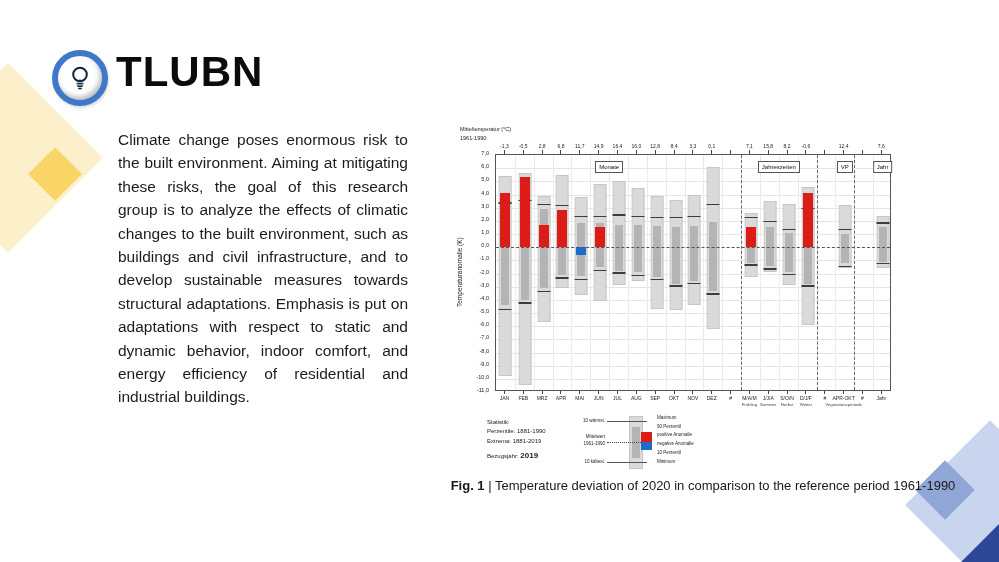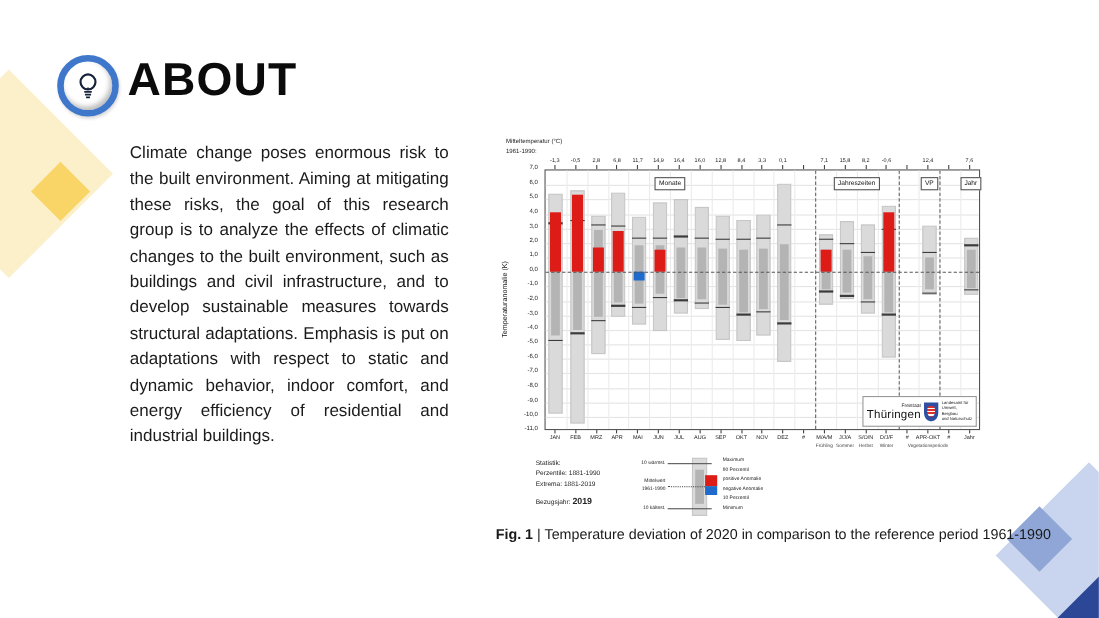--- a/index.html
+++ b/index.html
@@ -94,21 +94,21 @@
 
   <div class="icon-ring">
     <svg width="30" height="30" viewBox="0 0 30 30">
       <circle cx="15" cy="11.5" r="6.8" fill="none" stroke="#17223B" stroke-width="2"></circle>
       <line x1="15" y1="16.5" x2="15" y2="18.5" stroke="#17223B" stroke-width="1.4"></line>
       <line x1="11.6" y1="20.6" x2="18.4" y2="20.6" stroke="#17223B" stroke-width="1.6"></line>
       <line x1="12.2" y1="23.1" x2="17.8" y2="23.1" stroke="#17223B" stroke-width="1.6"></line>
       <line x1="13.2" y1="25.5" x2="16.8" y2="25.5" stroke="#17223B" stroke-width="1.6"></line>
     </svg>
   </div>
-  <div class="title">ABOUT</div>
+  <div class="title">TLUBN</div>
 
   <div class="para">Climate change poses enormous risk to the built environment. Aiming at mitigating these risks, the goal of this research group is to analyze the effects of climatic changes to the built environment, such as buildings and civil infrastructure, and to develop sustainable measures towards structural adaptations. Emphasis is put on adaptations with respect to static and dynamic behavior, indoor comfort, and energy efficiency of residential and industrial buildings.</div>
 
   <div class="chart">
     <div class="tl-head">
       <div>Mitteltemperatur (°C)</div>
       <div>1961-1990:</div>
     </div>
     <div class="vrow">
         <div class="vcell" style="width: 18.8571px;">
@@ -213,34 +213,20 @@
         <div class="ylab" style="top: 200.167px;">-6,0</div>
         <div class="ylab" style="top: 213.333px;">-7,0</div>
         <div class="ylab" style="top: 226.5px;">-8,0</div>
         <div class="ylab" style="top: 239.667px;">-9,0</div>
         <div class="ylab" style="top: 252.833px;">-10,0</div>
         <div class="ylab" style="top: 266px;">-11,0</div>
       </div>
     <div class="ytitle">Temperaturanomalie (K)</div>
 
     <div class="plot">
-      <div class="logo">
-        <div class="logo-state">
-          <div class="fs">Freistaat</div>
-          <div class="tn">Thüringen</div>
-        </div>
-        <div class="shield">
-            <div class="lion"></div>
-          </div>
-        <div class="agency">
-          <div>Landesamt für</div>
-          <div>Umwelt, Bergbau</div>
-          <div>und Naturschutz</div>
-        </div>
-      </div>
     <div class="hgrid" style="top: 13.1667px;"></div>
         <div class="hgrid" style="top: 26.3333px;"></div>
         <div class="hgrid" style="top: 39.5px;"></div>
         <div class="hgrid" style="top: 52.6667px;"></div>
         <div class="hgrid" style="top: 65.8333px;"></div>
         <div class="hgrid" style="top: 79px;"></div>
         <div class="hgrid" style="top: 105.333px;"></div>
         <div class="hgrid" style="top: 118.5px;"></div>
         <div class="hgrid" style="top: 131.667px;"></div>
         <div class="hgrid" style="top: 144.833px;"></div>

